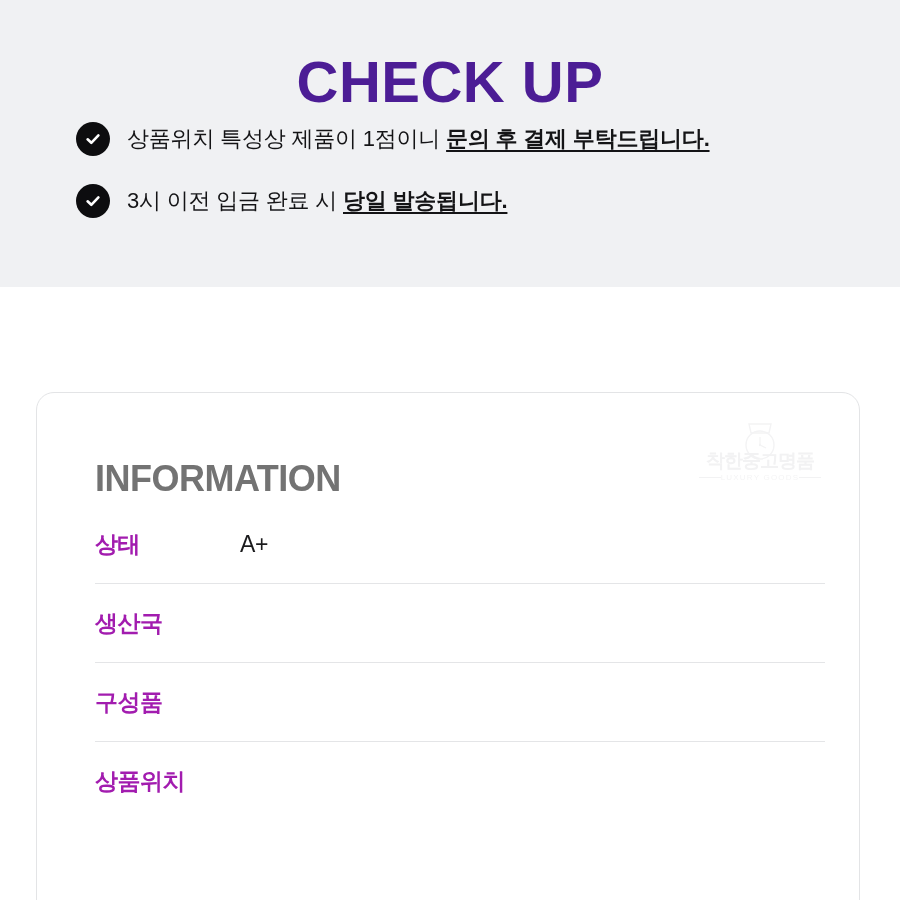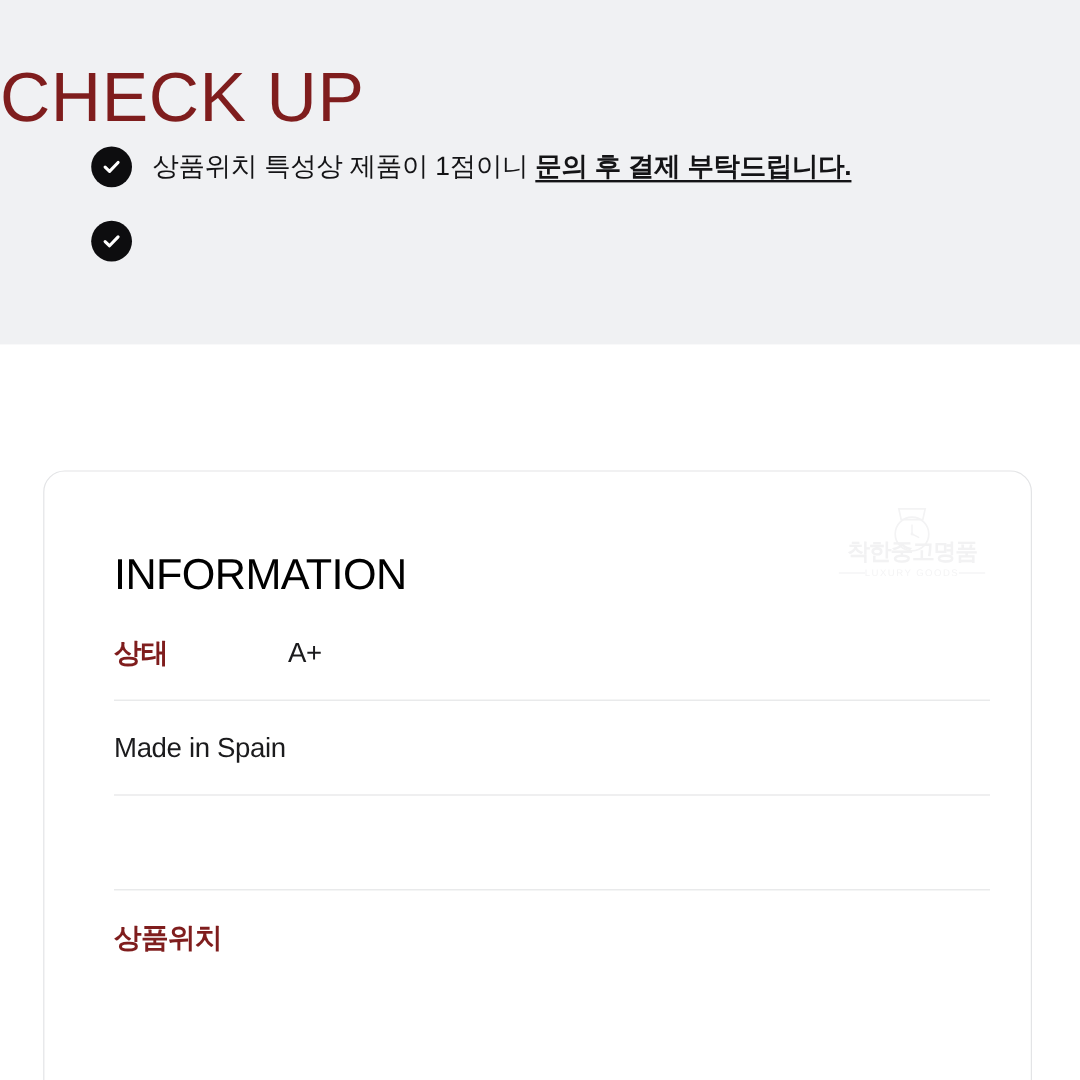--- a/index.html
+++ b/index.html
@@ -26,24 +26,25 @@
     height: 287px;
     background: #f0f1f3;
     box-sizing: border-box;
   }
 
   .checkup-title {
     position: absolute;
     left: 0;
     top: 14px;
     width: 900px;
+    text-align: center;
     font-size: 58px;
-    font-weight: 400;
+    font-weight: 700;
     letter-spacing: 0.5px;
-    color: #7f1d1d;
+    color: #4c1d95;
     line-height: 1.0;
     font-family: "Liberation Sans", "DejaVu Sans", sans-serif;
   }
 
   .bullet-list {
     position: absolute;
     left: 76px;
     top: 122px;
     width: 800px;
   }
@@ -95,23 +96,23 @@
     border: 1px solid #e3e4e6;
     border-radius: 18px;
     background: #ffffff;
   }
 
   .info-title {
     position: absolute;
     left: 58px;
     top: 38px;
     font-size: 36px;
-    font-weight: 400;
+    font-weight: 700;
     letter-spacing: -0.5px;
-    color: #000000;
+    color: #737373;
     line-height: 1;
   }
 
   
   .brand-logo {
     position: absolute;
     right: 36px;
     top: 28px;
     width: 126px;
     height: 70px;
@@ -173,21 +174,21 @@
   }
   .info-row:last-child {
     border-bottom: none;
     gap: 16px;
   }
   .info-label {
     flex: 0 0 auto;
     width: 145px;
     font-size: 23px;
     font-weight: 700;
-    color: #7f1d1d;
+    color: #a21caf;
     letter-spacing: -0.5px;
   }
   .info-value {
     flex: 1 1 auto;
     font-size: 23px;
     font-weight: 400;
     color: #1b1b1d;
     letter-spacing: -0.3px;
   }
 </style>
@@ -209,20 +210,23 @@
       <span class="bullet-text">
         <span>상품위치 특성상 제품이 1점이니 </span><span class="em">문의 후 결제 부탁드립니다.</span>
       </span>
     </div>
 
     <div class="bullet-row">
       <span class="check-icon">
         <svg width="18" height="18" viewBox="0 0 18 18" aria-hidden="true">
           <path d="M3.6 9.3 L7.3 12.8 L14.4 5.4" fill="none" stroke="#ffffff" stroke-width="2.6" stroke-linecap="round" stroke-linejoin="round"></path>
         </svg>
+      </span>
+      <span class="bullet-text">
+        <span>3시 이전 입금 완료 시 </span><span class="em">당일 발송됩니다.</span>
       </span>
     </div>
 
   </div>
 </section>
 
 <section class="info-card">
 
   <h2 class="info-title">INFORMATION</h2>
 
@@ -243,25 +247,26 @@
   </div>
 
   <div class="info-table">
 
     <div class="info-row">
       <div class="info-label">상태</div>
       <div class="info-value">A+</div>
     </div>
 
     <div class="info-row">
-      <div class="info-value">Made in Spain</div>
-    </div>
-
-
-    <div class="info-row">
+      <div class="info-label">생산국</div>
+    </div>
+
+
+    <div class="info-row">
+      <div class="info-label">구성품</div>
     </div>
 
     <div class="info-row">
       <div class="info-label">상품위치</div>
     </div>
 
   </div>
 </section>
 
 </body></html>

